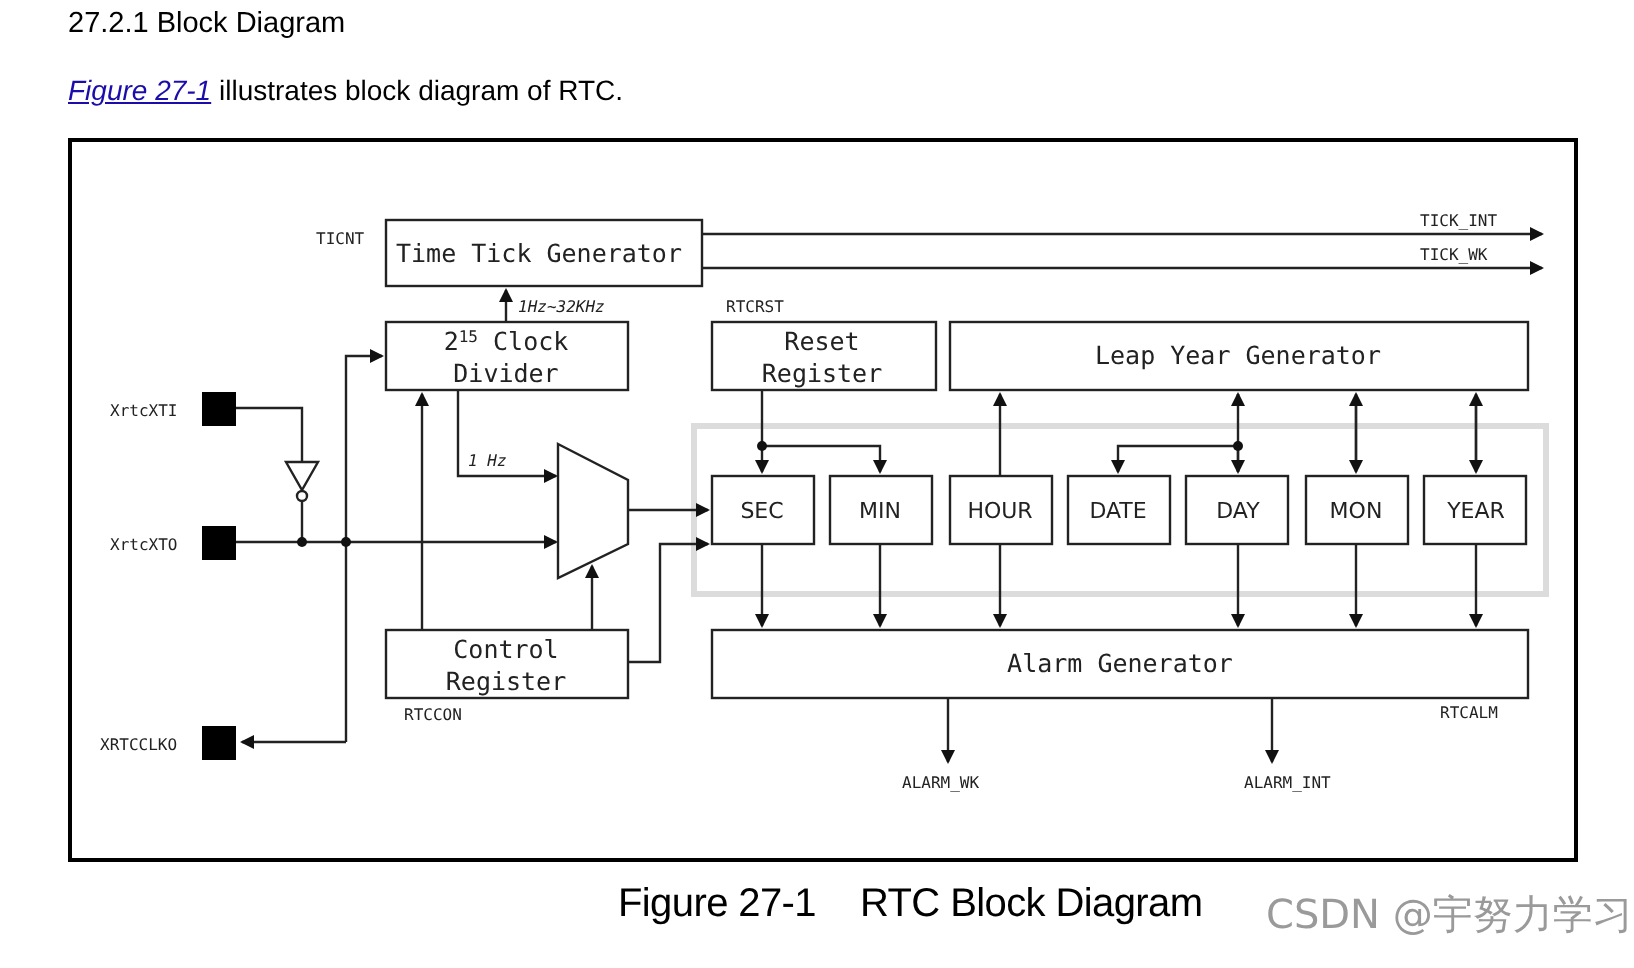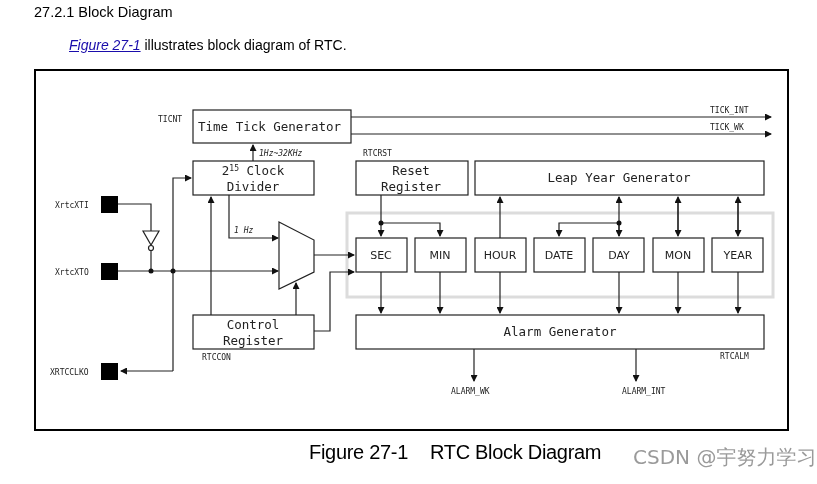--- a/index.html
+++ b/index.html
@@ -1,19 +1,19 @@
 <!DOCTYPE html>
 <html><head>
 <meta charset="utf-8">
 <style>
   html, body { margin: 0; padding: 0; background: #ffffff; }
   body { width: 817px; height: 484px; position: relative; overflow: hidden;
          font-family: "Liberation Sans", sans-serif; color: #000; }
   .heading { position: absolute; left: 34px; top: 4px; font-size: 14.5px; font-weight: normal; }
-  .intro { position: absolute; left: 34px; top: 37px; font-size: 14px; margin-left: 35px; }
+  .intro { position: absolute; left: 34px; top: 37px; font-size: 14px; }
   .intro a { color: #1a0dab; font-style: italic; text-decoration: underline; }
   .figure-frame { position: absolute; left: 34px; top: 69px; width: 755px; height: 362px;
                   border: 2px solid #000; box-sizing: border-box; }
   svg.diagram { position: absolute; left: 0; top: 0; }
   .dmono { font-family: "DejaVu Sans Mono", monospace; }
   .caption { position: absolute; left: 309px; top: 441px; font-size: 20px; font-weight: normal;
              letter-spacing: -0.3px; }
   .caption .num { margin-right: 22px; }
   .watermark { position: absolute; left: 22px; top: 436px; font-size: 62px; font-weight: bold;
                color: #e9e9e9; letter-spacing: 2px; z-index: -1; white-space: nowrap; }

